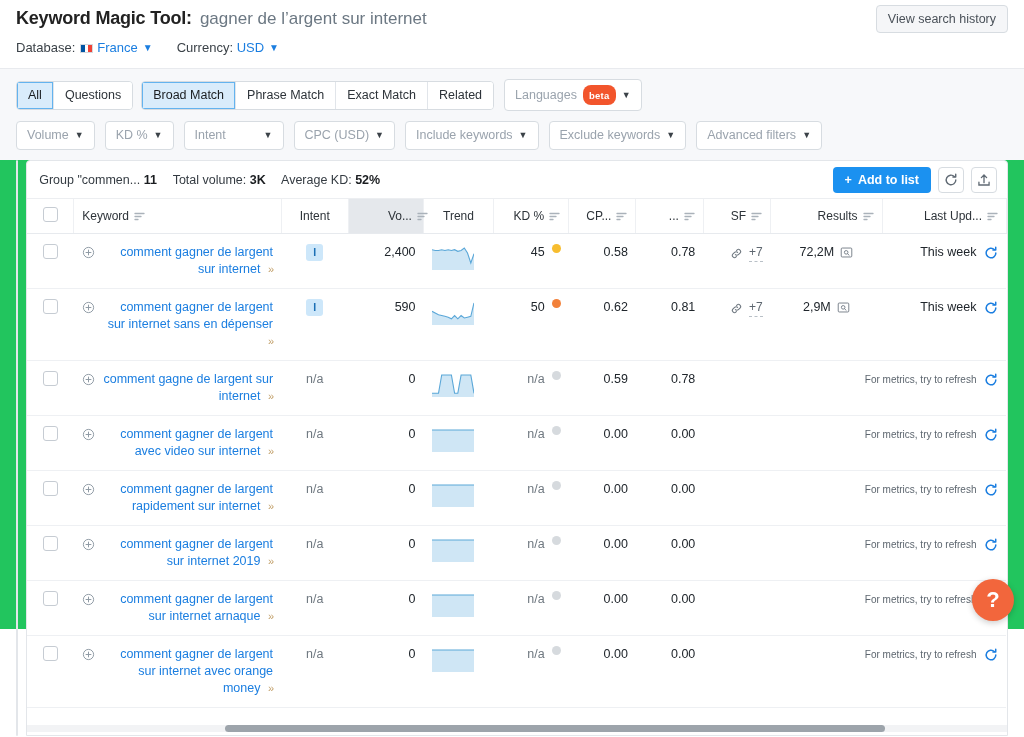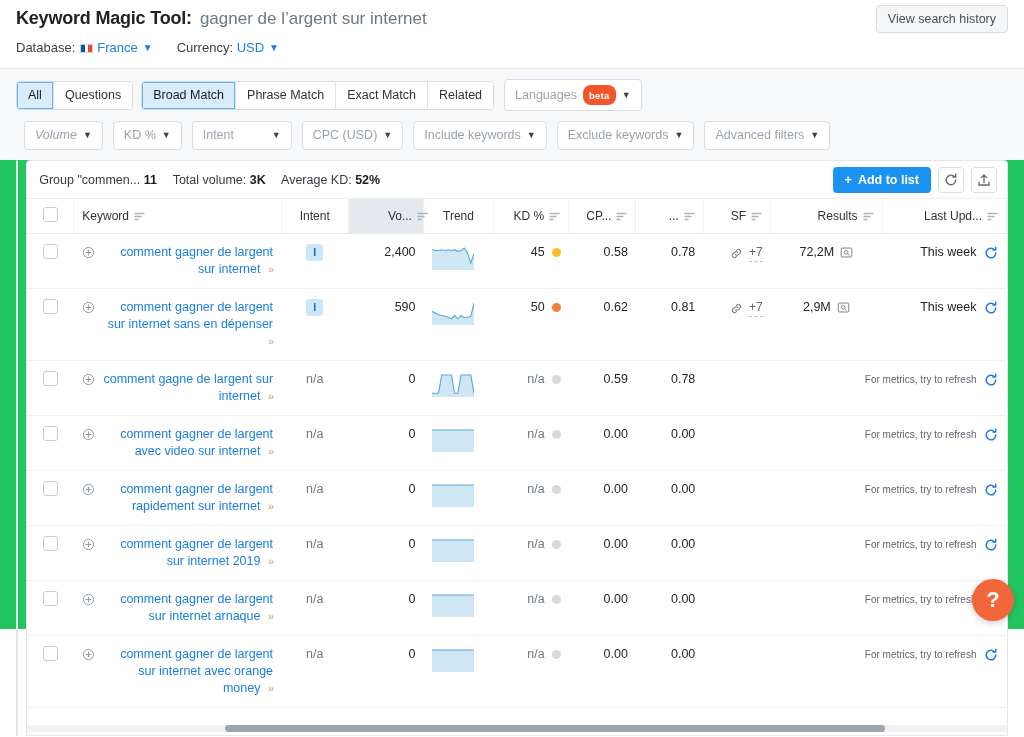--- a/index.html
+++ b/index.html
@@ -45,21 +45,21 @@
   .seg:last-child { border-right:none; }
   .seg.active { background:#d9ecfb; color:#1a1d20; box-shadow: inset 0 0 0 1px #63b3ef; }
   .chip {
     display:flex; align-items:center; gap:6px; border:1px solid #d7dce1; background:#fff;
     border-radius:4px; font-size:12.5px; color:#9aa3ad; padding:5px 10px; cursor:pointer;
     margin-left:10px; white-space:nowrap; line-height:17px;
   }
   .chip .cc { color:#3b4248; font-size:9px; }
   .beta { background:#f2552c; color:#fff; font-size:9.5px; font-weight:bold; border-radius:8px; padding:1.5px 6px; letter-spacing:0.3px; }
   .filter-row2 { display:flex; align-items:center; margin-top:10px; }
-  .filter-row2 .chip:first-child { margin-left:8px;font-style:italic; }
+  .filter-row2 .chip:first-child { margin-left:0; }
 
   
   .body { display:flex; padding:0 16px; gap:0; height:576px; }
 
   
   .sidebar { width:178px; background:#fff; border:1px solid #e3e6ea; border-radius:4px 4px 0 0; position:relative; overflow:hidden; }
   .side-toggle { padding:8px 9px; display:flex; }
   .side-list { font-size:12.5px; }
   .side-row {
     display:flex; align-items:center; height:39px; padding:0 8px 0 10px; cursor:pointer;
@@ -104,21 +104,21 @@
   tbody td.c { text-align:center; }
   td.kw a { color:#1b7ee0; text-decoration:none; cursor:pointer; }
   .kw-wrap { display:flex; align-items:flex-start; gap:6px; }
   .plus { flex:0 0 13px; margin-top:2px; color:#8e99a4; }
   .chev2 { color:#c2a06a; font-size:11px; letter-spacing:-1px; margin-left:4px; white-space:nowrap; }
   .intent-badge {
     display:inline-block; width:17px; height:17px; background:#cde7fa; border-radius:3px;
     color:#1b6fb5; font-size:10.5px; font-weight:bold; line-height:17px; text-align:center;
   }
   .na { color:#6f7880; }
-  .kd-cell { display:flex; align-items:center; justify-content:flex-end; gap:7px; }
+  .kd-cell { display:flex; align-items:flex-start; justify-content:flex-end; gap:7px; }
   .dot { width:9px; height:9px; border-radius:50%; display:inline-block; }
   .sf-cell { display:flex; align-items:center; justify-content:flex-end; gap:6px; color:#6f7880; }
   .plus7 { color:#5d666f; font-size:12px; border-bottom:1px dashed #b9c0c7; cursor:pointer; }
   .results-cell { display:flex; align-items:center; justify-content:center; gap:6px; }
   .refresh-blue { color:#1b7ee0; cursor:pointer; }
   .lastupd-cell { display:flex; align-items:center; justify-content:flex-end; gap:8px; white-space:nowrap; }
   .nometric { color:#5d666f; font-size:10px; white-space:nowrap; }
   .cb {
     width:15px; height:15px; border:1px solid #c6ccd3; border-radius:3px; background:#fff;
     display:inline-block; cursor:pointer;

